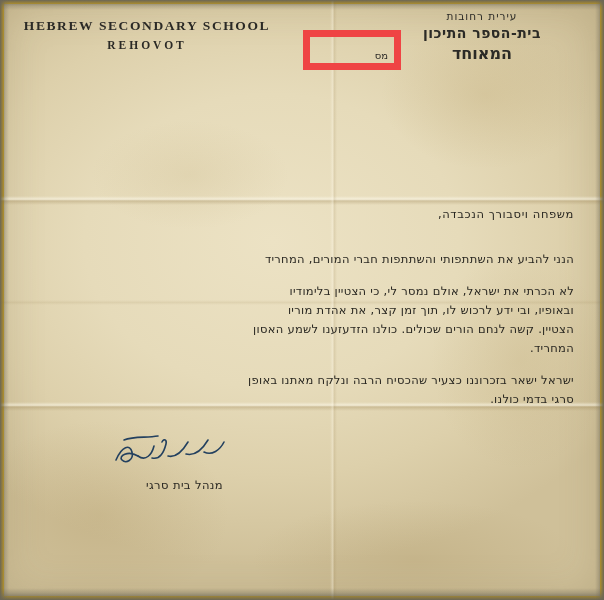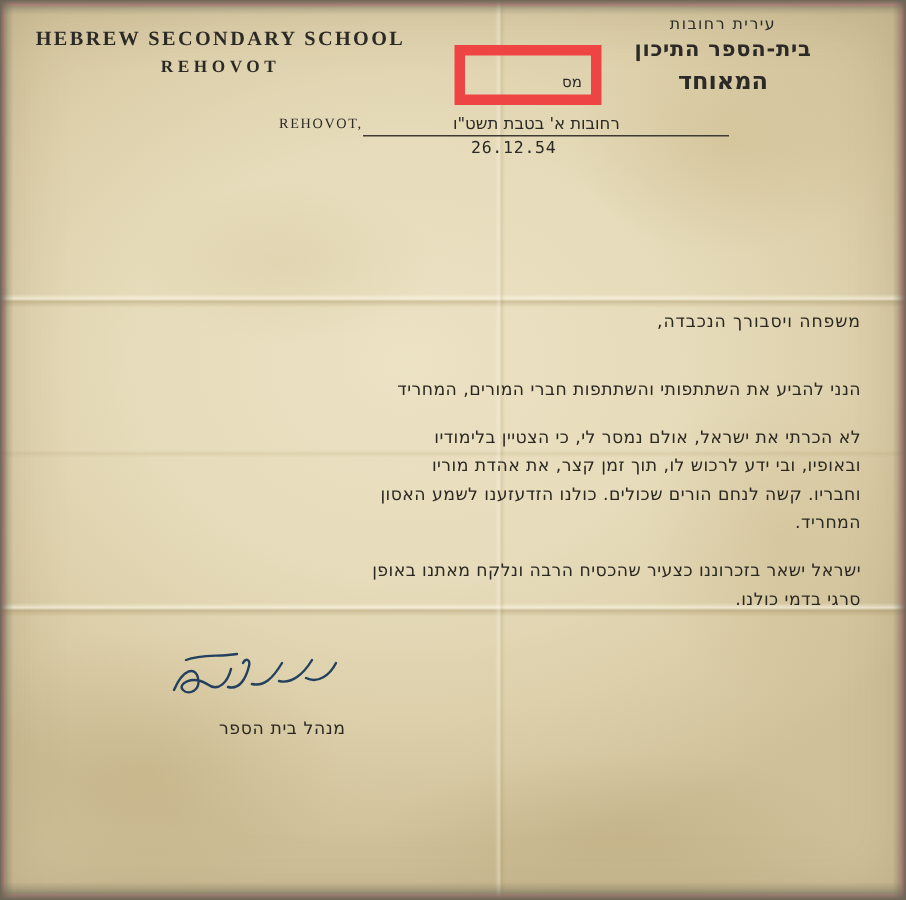--- a/index.html
+++ b/index.html
@@ -5,21 +5,21 @@
   html, body {
     margin: 0;
     padding: 0;
     background: #6e6a5e;
   }
   .page {
     position: relative;
     width: 604px;
     height: 600px;
     overflow: hidden;
-    background: #fca5a5;
+    background: #eab308;
     font-family: "Liberation Sans", sans-serif;
   }
   
   .paper {
     position: absolute;
     left: 4px;
     top: 4px;
     width: 596px;
     height: 592px;
     background:
@@ -250,38 +250,32 @@
   <div class="letterhead-right">
     <div class="rh-line1">עירית רחובות</div>
     <div class="rh-line2">בית-הספר התיכון</div>
     <div class="rh-line3">המאוחד</div>
   </div>
 
   <div class="ref-box">
     <span class="ref-val">מס</span>
   </div>
 
-  <div class="date-row">
-    <span class="date-label">REHOVOT,</span>
-    <span class="date-heb">רחובות א' בטבת תשט"ו</span>
-    <span class="date-rule"></span>
-    <span class="date-num">26.12.54</span>
-  </div>
 
   <div class="body-block">
     <div class="salutation">משפחה ויסבורך הנכבדה,</div>
 
     <div class="para">
       <div>הנני להביע את השתתפותי והשתתפות חברי המורים, המחריד</div>
     </div>
 
     <div class="para">
       <div>לא הכרתי את ישראל, אולם נמסר לי, כי הצטיין בלימודיו</div>
       <div>ובאופיו, ובי ידע לרכוש לו, תוך זמן קצר, את אהדת מוריו</div>
-      <div>וחבריו. קשה לנחם הורים שכולים. כולנו הזדעזענו לשמע האסון</div>
+      <div>הצטיין. קשה לנחם הורים שכולים. כולנו הזדעזענו לשמע האסון</div>
       <div>המחריד.</div>
     </div>
 
     <div class="para">
       <div>ישראל ישאר בזכרוננו כצעיר שהכסיח הרבה ונלקח מאתנו באופן</div>
       <div>סרגי בדמי כולנו.</div>
     </div>
   </div>
 
   <div class="signature">
@@ -291,19 +285,19 @@
         <path d="M30 22 C 38 28, 44 20, 46 12"></path>
         <path d="M44 24 C 52 26, 56 18, 58 10 C 59 6, 56 4, 54 8"></path>
         <path d="M60 22 C 68 24, 74 18, 80 8"></path>
         <path d="M78 20 C 86 22, 94 16, 100 6"></path>
         <path d="M96 18 C 104 22, 112 16, 116 8"></path>
         <path d="M16 6 C 26 2, 38 4, 50 2"></path>
       </g>
     </svg>
   </div>
 
-  <div class="sig-title">מנהל בית הספר</div>
+  <div class="sig-title">מנהל בית סרגי</div>
 
   <div class="edge-top"></div>
   <div class="edge-bottom"></div>
   <div class="edge-left"></div>
   <div class="edge-right"></div>
 </div>
 
 </body></html>

